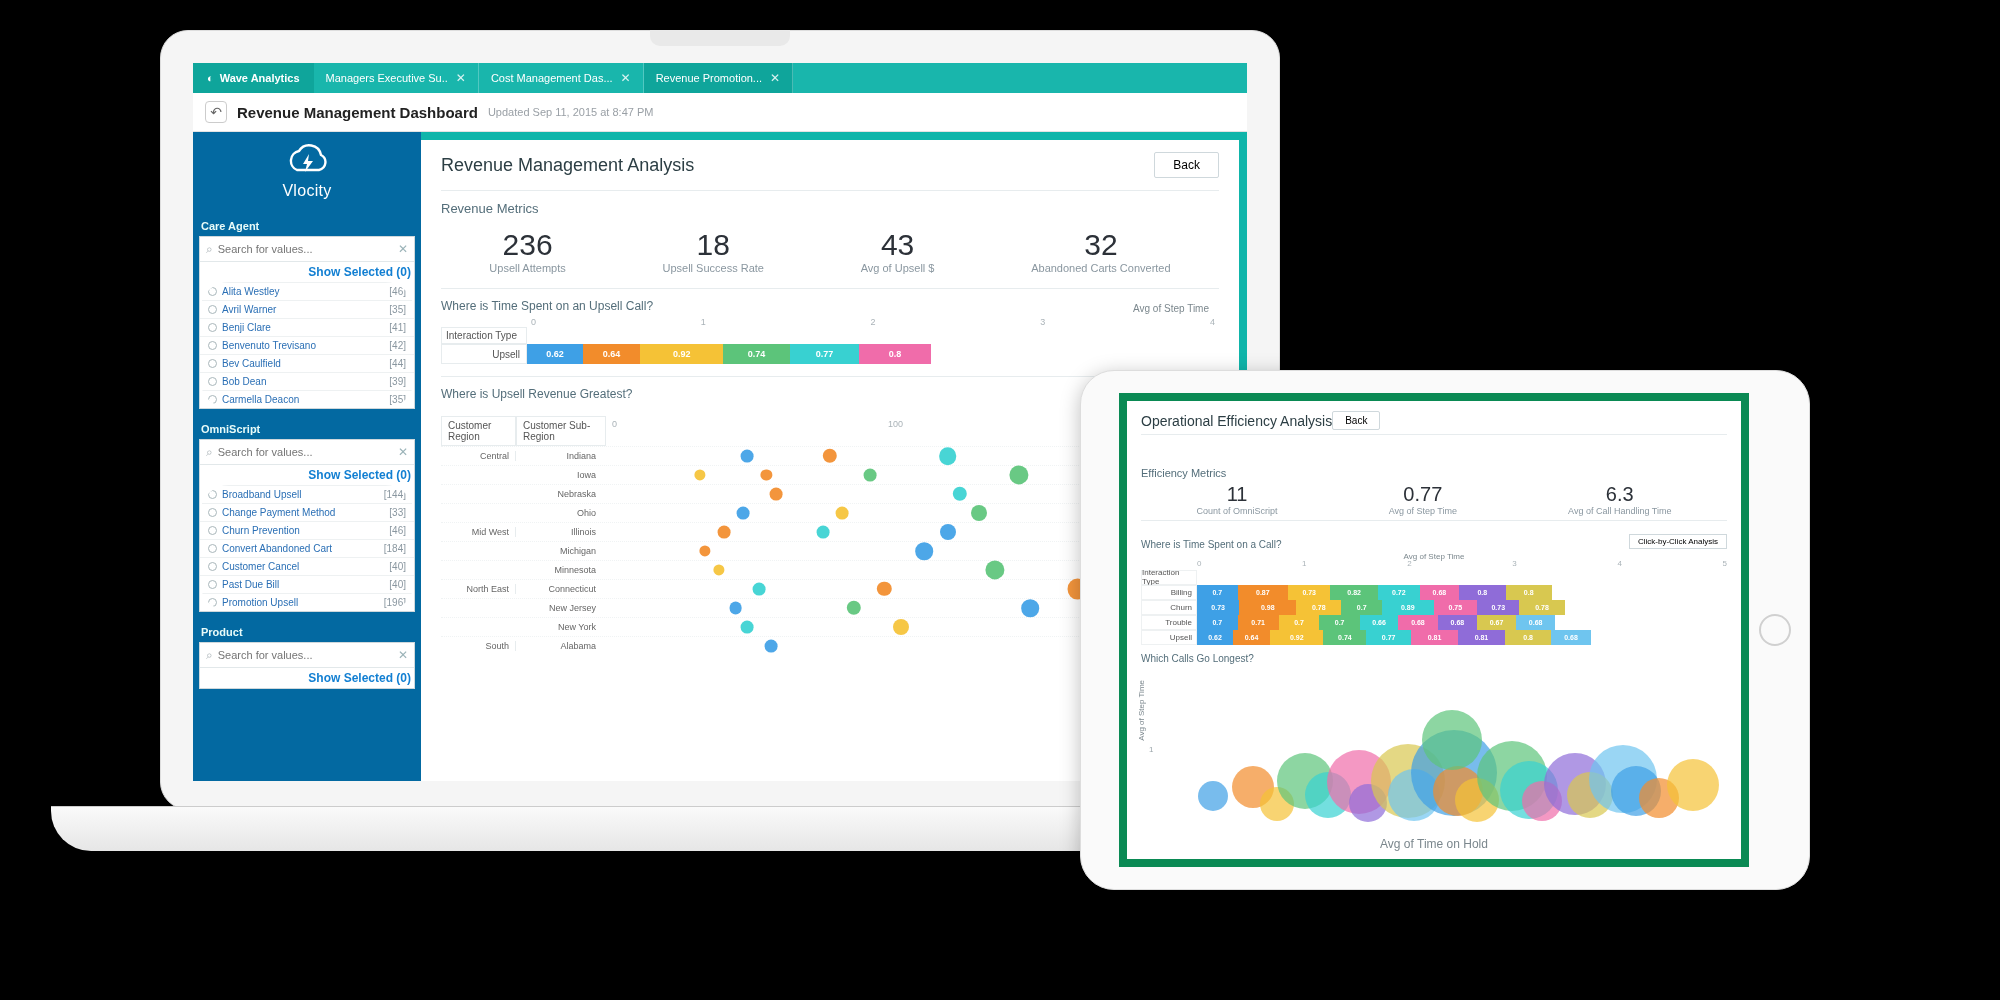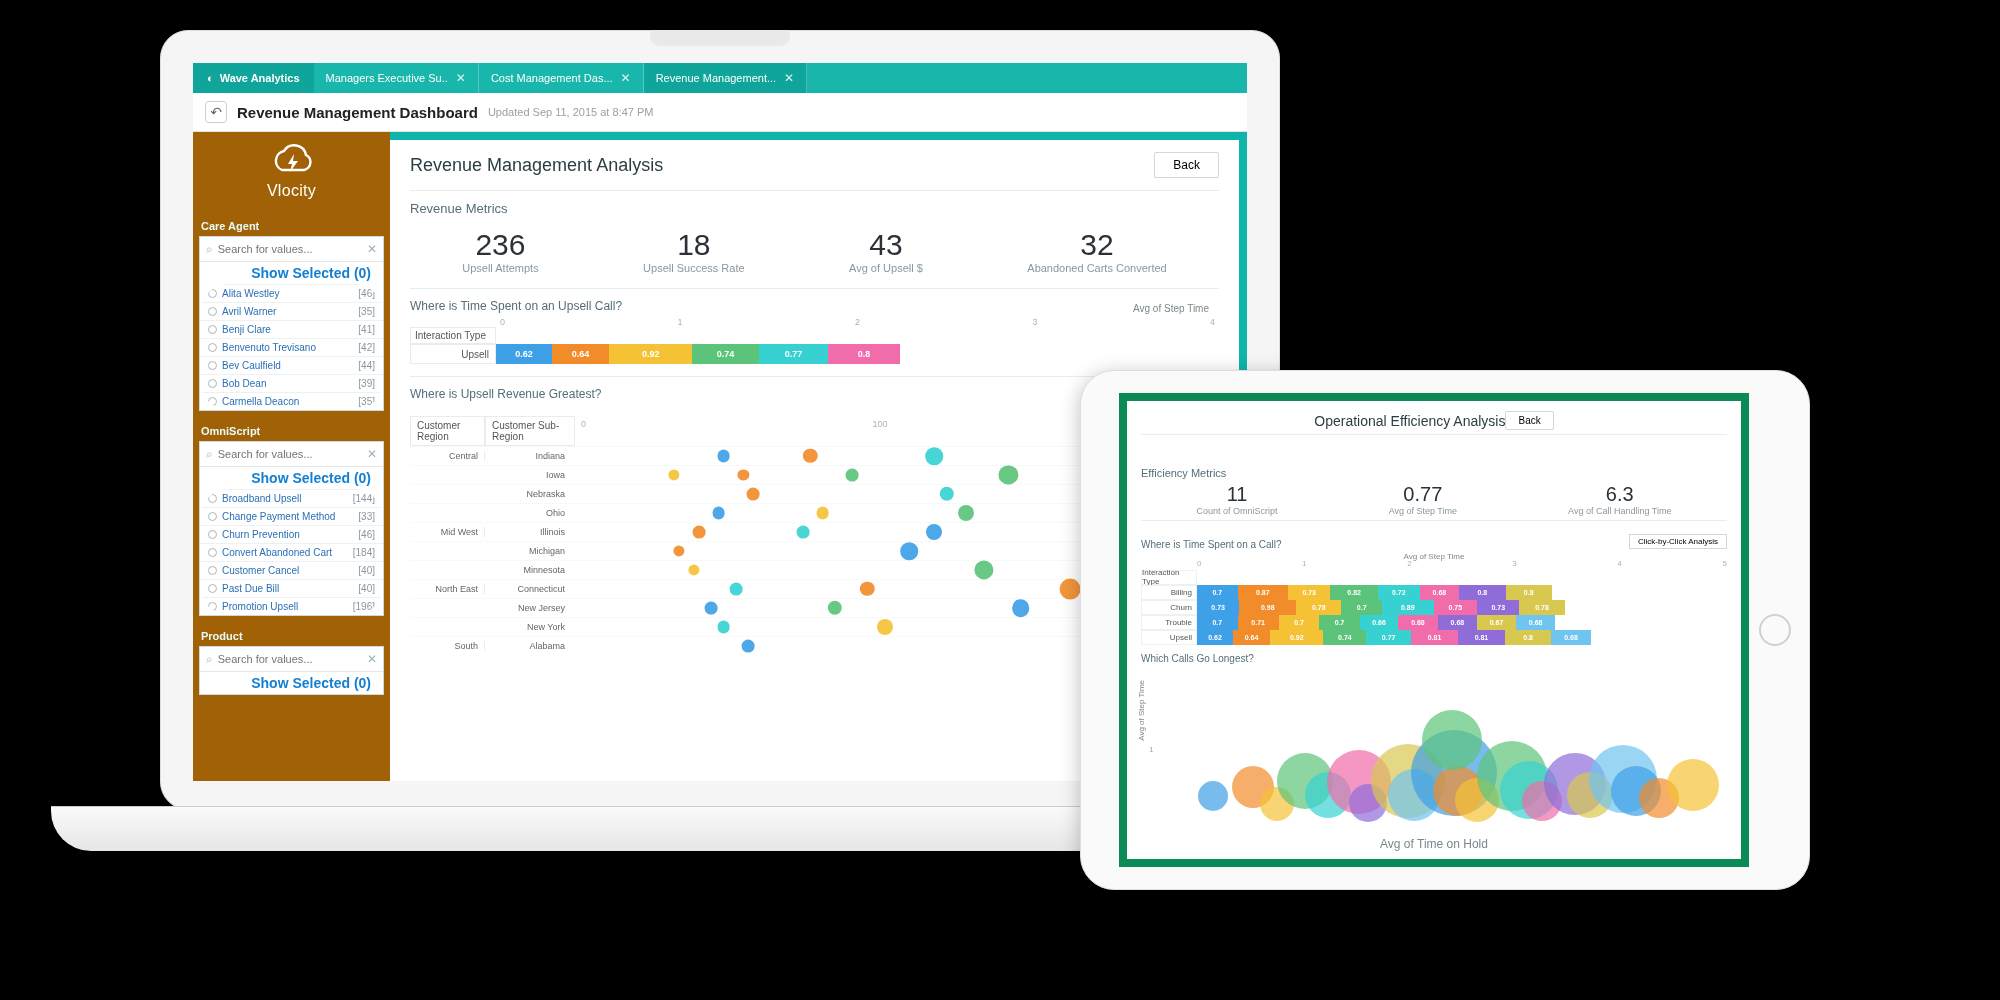--- a/index.html
+++ b/index.html
@@ -19,32 +19,32 @@
 .tabstrip .close { font-size:12px; opacity:.85; }
 
 
 .titlebar { display:flex; align-items:center; gap:10px; padding:8px 12px; border-bottom:1px solid #e3e3e3; }
 .undo { width:22px; height:22px; border:1px solid #ccc; border-radius:4px; display:flex; align-items:center; justify-content:center; color:#666; font-size:14px; cursor:pointer; }
 .titlebar h1 { font-size:15px; font-weight:600; color:#222; }
 .titlebar .ts { font-size:11px; color:#9aa0a6; }
 
 
 .body { flex:1; display:flex; background:#0fb5aa; overflow:hidden; }
-.sidebar { width:197px; background:#a16207; display:flex; flex-direction:column; color:#fff; }
+.sidebar { width:228px; background:#0369a1; display:flex; flex-direction:column; color:#fff; }
 .logo-block { display:flex; flex-direction:column; align-items:center; padding:12px 0 14px; }
 .logo-block svg { width:48px; height:34px; }
 .logo-block .brandname { font-size:16px; font-weight:500; margin-top:4px; letter-spacing:.3px; }
 
 .facet-label { font-size:11px; font-weight:600; padding:6px 8px 4px; color:#e8fbf9; }
 .facet-box { background:#fff; margin:0 6px 8px; border:1px solid #cfd8dc; color:#333; }
 .search-row { display:flex; align-items:center; padding:5px 6px; border-bottom:1px solid #e2e8ea; }
 .search-row .mag { color:#b0b8bc; font-size:12px; margin-right:5px; }
 .search-row input { flex:1; border:none; outline:none; font-size:11px; color:#666; background:transparent; }
 .search-row .clear { color:#9bb3b8; font-size:12px; cursor:pointer; }
-.show-selected { text-align:right; font-size:14px; color:#127fd2; padding:3px 12px; cursor:pointer; font-weight:600; }
+.show-selected { text-align:right; font-size:12px; color:#127fd2; padding:3px 3px; cursor:pointer; font-weight:600; }
 .facet-list { max-height:150px; overflow:hidden;border-radius:29px; }
 .facet-item { display:flex; justify-content:space-between; align-items:center; padding:3px 8px; font-size:10px; color:#2a6fb5; border-top:1px solid #eef1f2; cursor:pointer; }
 .facet-item .ring { width:9px; height:9px; border:1px solid #a9b6ba; border-radius:50%; margin-right:5px; flex:0 0 auto; }
 .facet-item .lbl { flex:1; overflow:hidden; text-overflow:ellipsis; white-space:nowrap; }
 .facet-item .cnt { color:#8a97a0; }
 
 .main { flex:1; background:#fff; margin:8px 8px 0 0; padding:12px 20px; overflow:hidden; position:relative; }
 .main-head { display:flex; justify-content:space-between; align-items:center; padding-bottom:8px; }
 .main-head h2 { font-size:18px; font-weight:400; color:#2c3e44; }
 .back-btn { border:1px solid #cfd8dc; background:#fff; padding:5px 18px; font-size:12px; border-radius:2px; cursor:pointer; }
@@ -76,21 +76,21 @@
 .bubble-row .r1 { width:75px; text-align:right; padding-right:6px; border-right:1px solid #e7ecee; }
 .bubble-row .r2 { width:90px; text-align:right; padding-right:10px; }
 .bubble-row .plot { flex:1; position:relative; height:100%; }
 .dot { position:absolute; border-radius:50%; opacity:.92; top:50%; transform:translate(-50%,-50%); }
 
 
 .tablet { position:absolute; right:190px; top:370px; width:730px; height:520px; background:#fafafa; border-radius:34px; border:1px solid #ddd; padding:22px 60px 22px 38px; box-shadow:0 4px 20px rgba(0,0,0,.25); }
 .tablet .home-btn { position:absolute; right:18px; top:50%; transform:translateY(-50%); width:32px; height:32px; border:2px solid #d0d0d0; border-radius:50%; }
 .tablet-screen { width:100%; height:100%; background:#0a8a54; padding:8px; overflow:hidden; }
 .tablet-inner { background:#fff; width:100%; height:100%; padding:10px 14px; display:flex; flex-direction:column; }
-.t-head { display:flex; justify-content:center; align-items:center; }
+.t-head { display:flex; justify-content:flex-start; align-items:center; }
 .t-head h2 { font-size:14px; font-weight:400; color:#2c3e44; }
 .t-back { border:1px solid #cfd8dc; background:#fff; padding:3px 12px; font-size:10px; border-radius:2px; cursor:pointer; }
 .t-sec { font-size:11px; color:#546e7a; margin:22px 0 4px; }
 .t-metrics { display:flex; justify-content:space-around; text-align:center; }
 .t-metrics .val { font-size:20px; font-weight:300; color:#2c3138; }
 .t-metrics .lab { font-size:9px; color:#8a97a0; }
 .t-sub-head { display:flex; justify-content:space-between; align-items:center; }
 .t-sub { font-size:10px; color:#546e7a; margin:8px 0 2px; }
 .analyze-btn { border:1px solid #cfd8dc; background:#fff; padding:2px 8px; font-size:8px; cursor:pointer; }
 
@@ -125,21 +125,21 @@
       </div>
       <div class="tab">
         <span>Managers Executive Su..</span>
         <span class="close">✕</span>
       </div>
       <div class="tab">
         <span>Cost Management Das...</span>
         <span class="close">✕</span>
       </div>
       <div class="tab active">
-        <span>Revenue Management...</span>
+        <span>Revenue Promotion...</span>
         <span class="close">✕</span>
       </div>
     </div>
 
     <div class="titlebar">
       <div class="undo">↶</div>
       <h1>Revenue Management Dashboard</h1>
       <span class="ts">Updated Sep 11, 2015 at 8:47 PM</span>
     </div>
 

